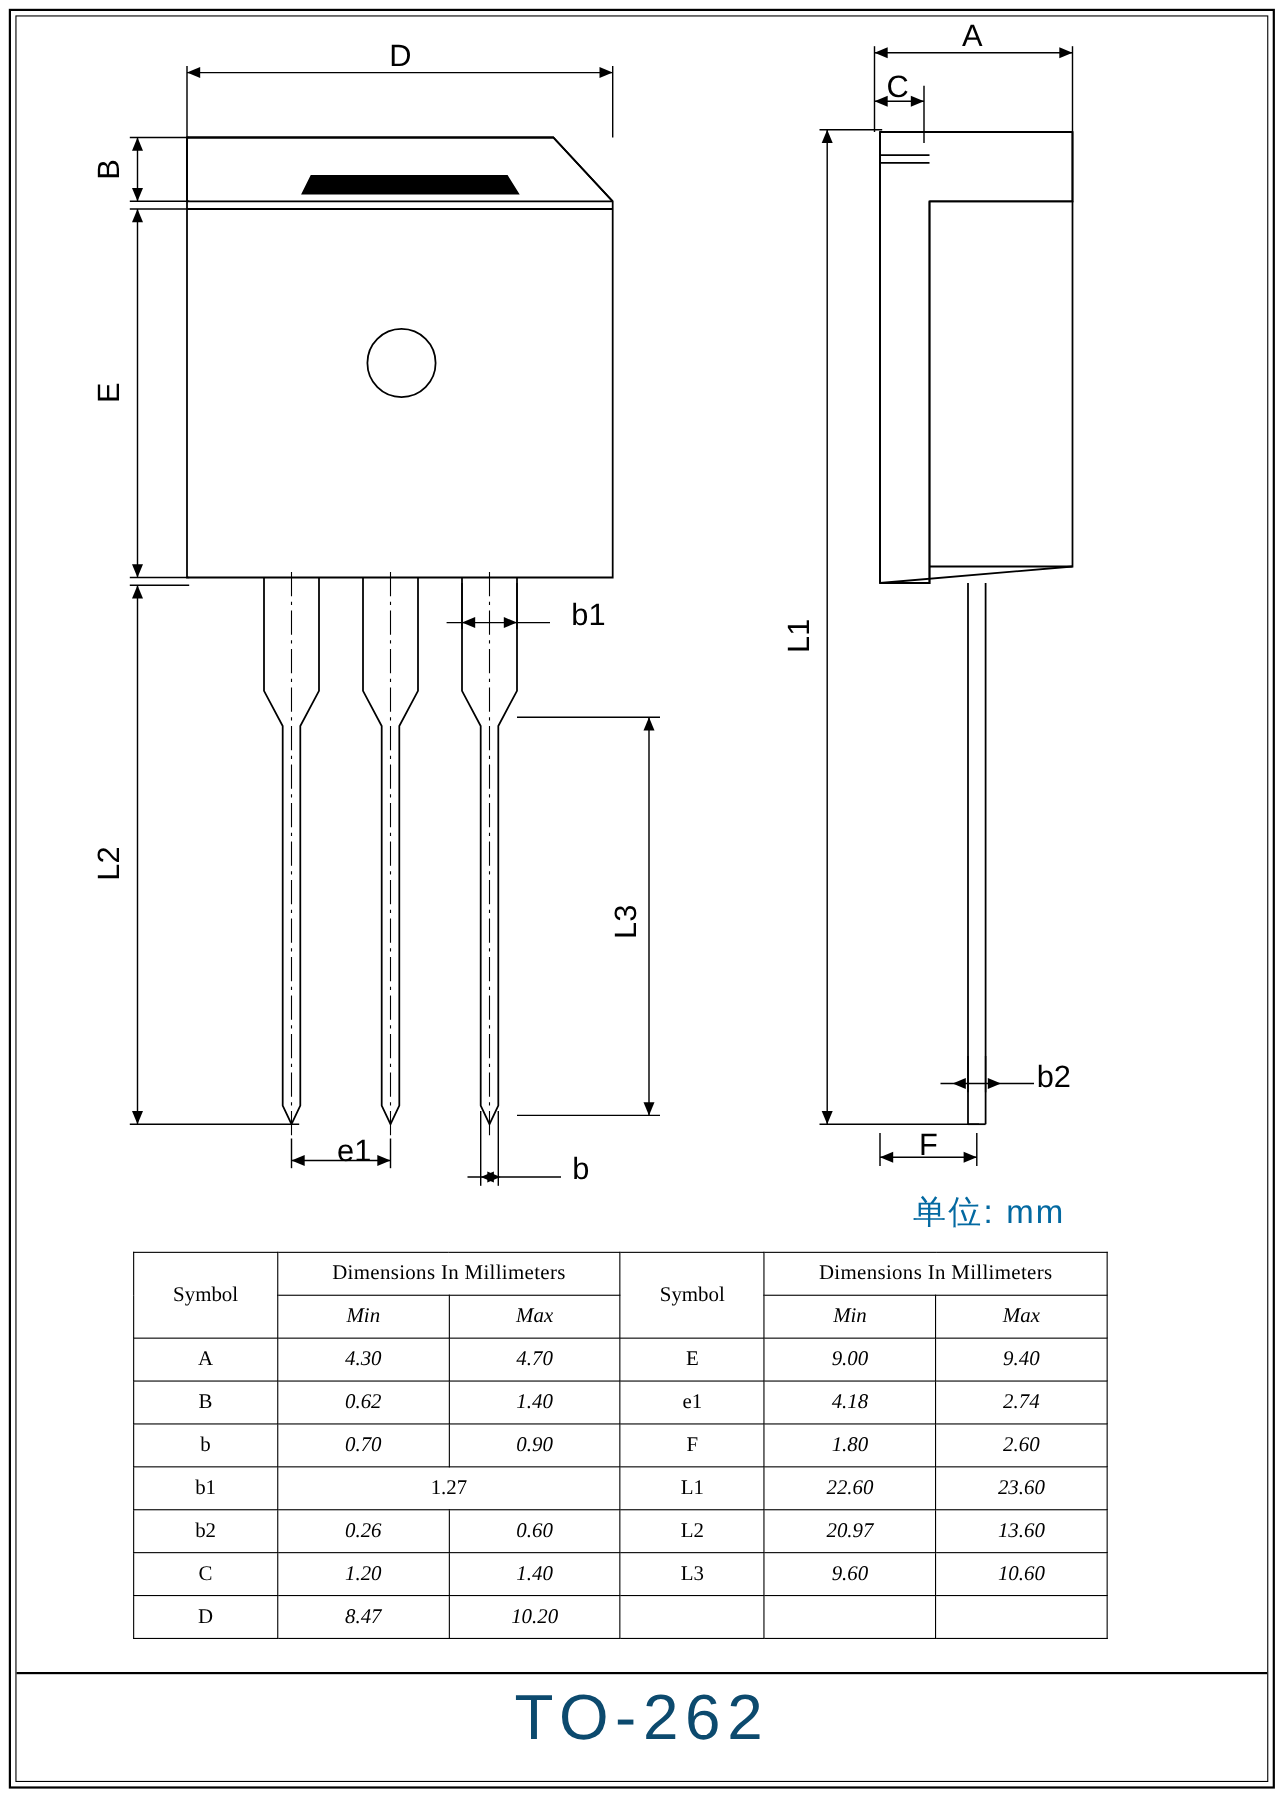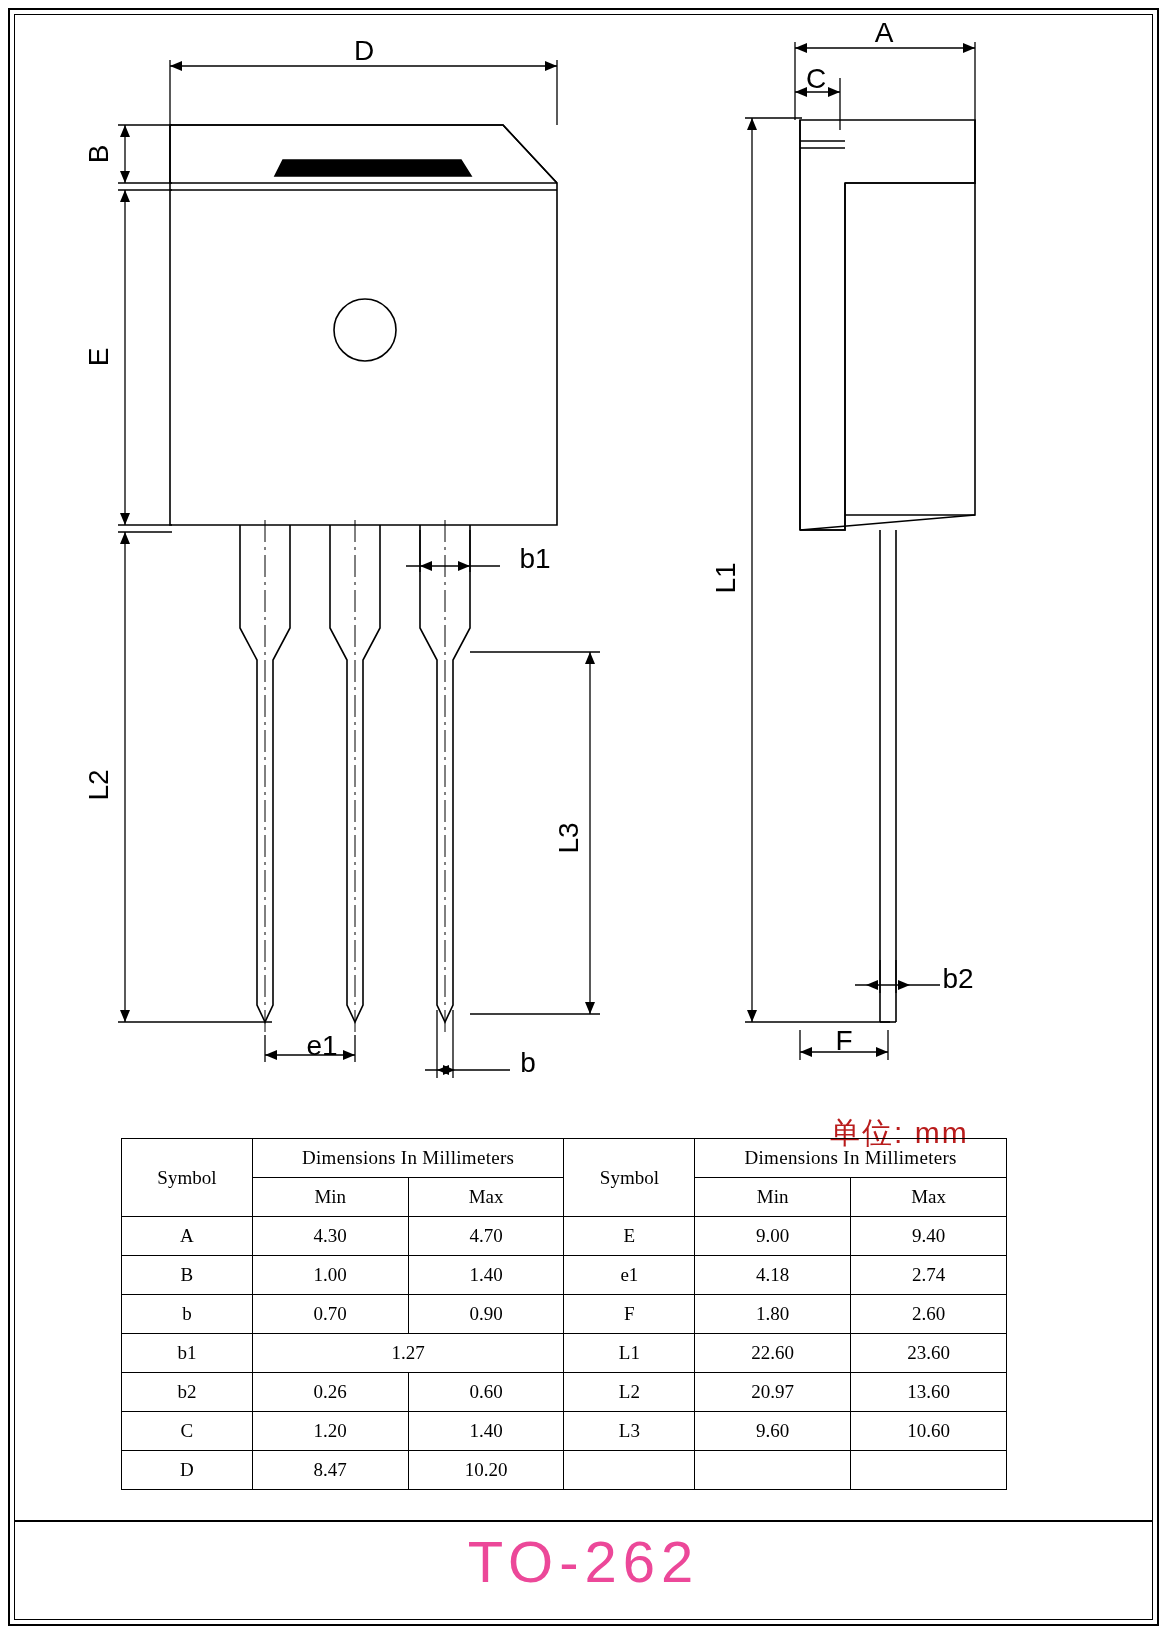--- a/index.html
+++ b/index.html
@@ -42,23 +42,22 @@
     width: 1167px;
     height: 1634px;
   }
   .unit-label {
     position: absolute;
     left: 830px;
     top: 1082px;
     font-family: "Liberation Sans", sans-serif;
     font-size: 30px;
     letter-spacing: 2px;
-    color: #b91c1c;
+    color: #0369a1;
     white-space: nowrap;
-    margin-top: 31px;
   }
   
   .dim-table-wrap {
     position: absolute;
     left: 121px;
     top: 1138px;
     width: 886px;
   }
   table.dim-table {
     border-collapse: collapse;
@@ -68,41 +67,41 @@
     color: #000;
   }
   table.dim-table td, table.dim-table th {
     border: 1px solid #000;
     text-align: center;
     font-weight: normal;
     height: 38px;
     padding: 0;
   }
   table.dim-table .sym-col { width: 114px; }
-  table.dim-table .val-col { width: 136px; }
+  table.dim-table .val-col { width: 136px; font-style: italic; }
   table.dim-table .hdr-span { font-size: 19px; letter-spacing: 0.3px;}
   .title-bar {
     position: absolute;
     left: 15px;
     top: 1520px;
     width: 1137px;
     height: 99px;
     border-top: 2px solid #000;
     box-sizing: border-box;
   }
   .title-text {
     position: absolute;
     left: 0;
     top: 1528px;
     width: 1167px;
     text-align: center;
     font-family: "Liberation Sans", sans-serif;
     font-size: 58px;
     letter-spacing: 6px;
-    color: #ec4899;
+    color: #0c4a6e;
   }
   svg text {
     font-family: "Liberation Sans", sans-serif;
     fill: #000;
   }
 </style>
 </head>
 <body>
 
 <div id="page">
@@ -297,21 +296,21 @@
           <tr>
             <td class="sym-col">A</td>
             <td class="val-col">4.30</td>
             <td class="val-col">4.70</td>
             <td class="sym-col">E</td>
             <td class="val-col">9.00</td>
             <td class="val-col">9.40</td>
           </tr>
           <tr>
             <td class="sym-col">B</td>
-            <td class="val-col">1.00</td>
+            <td class="val-col">0.62</td>
             <td class="val-col">1.40</td>
             <td class="sym-col">e1</td>
             <td class="val-col">4.18</td>
             <td class="val-col">2.74</td>
           </tr>
           <tr>
             <td class="sym-col">b</td>
             <td class="val-col">0.70</td>
             <td class="val-col">0.90</td>
             <td class="sym-col">F</td>

